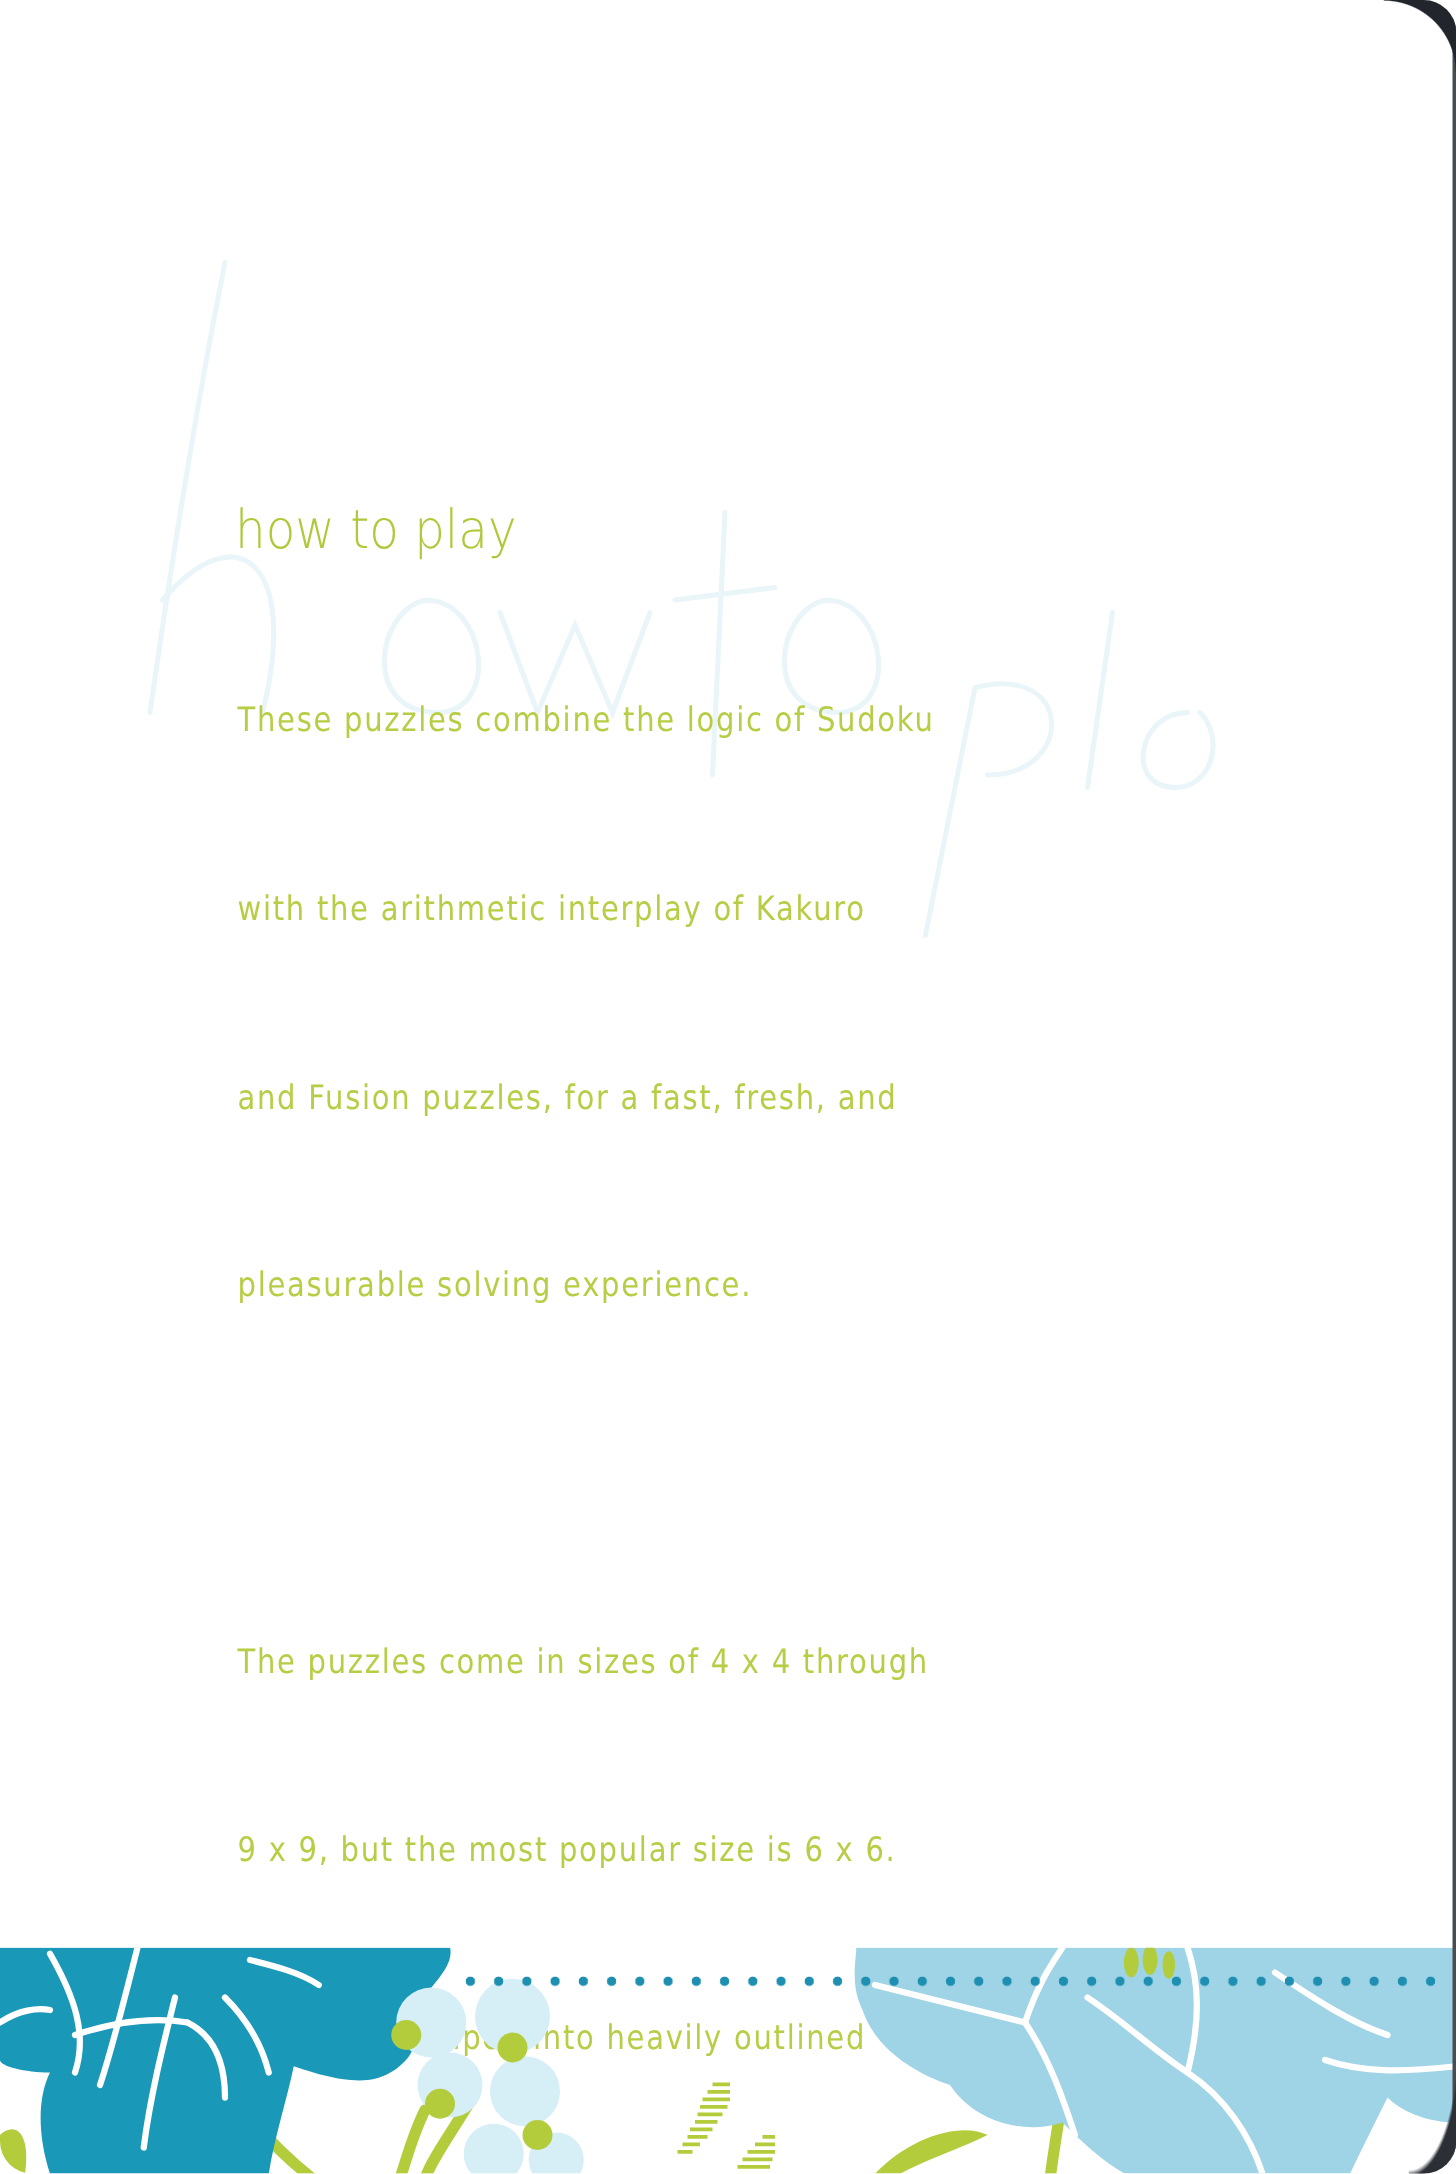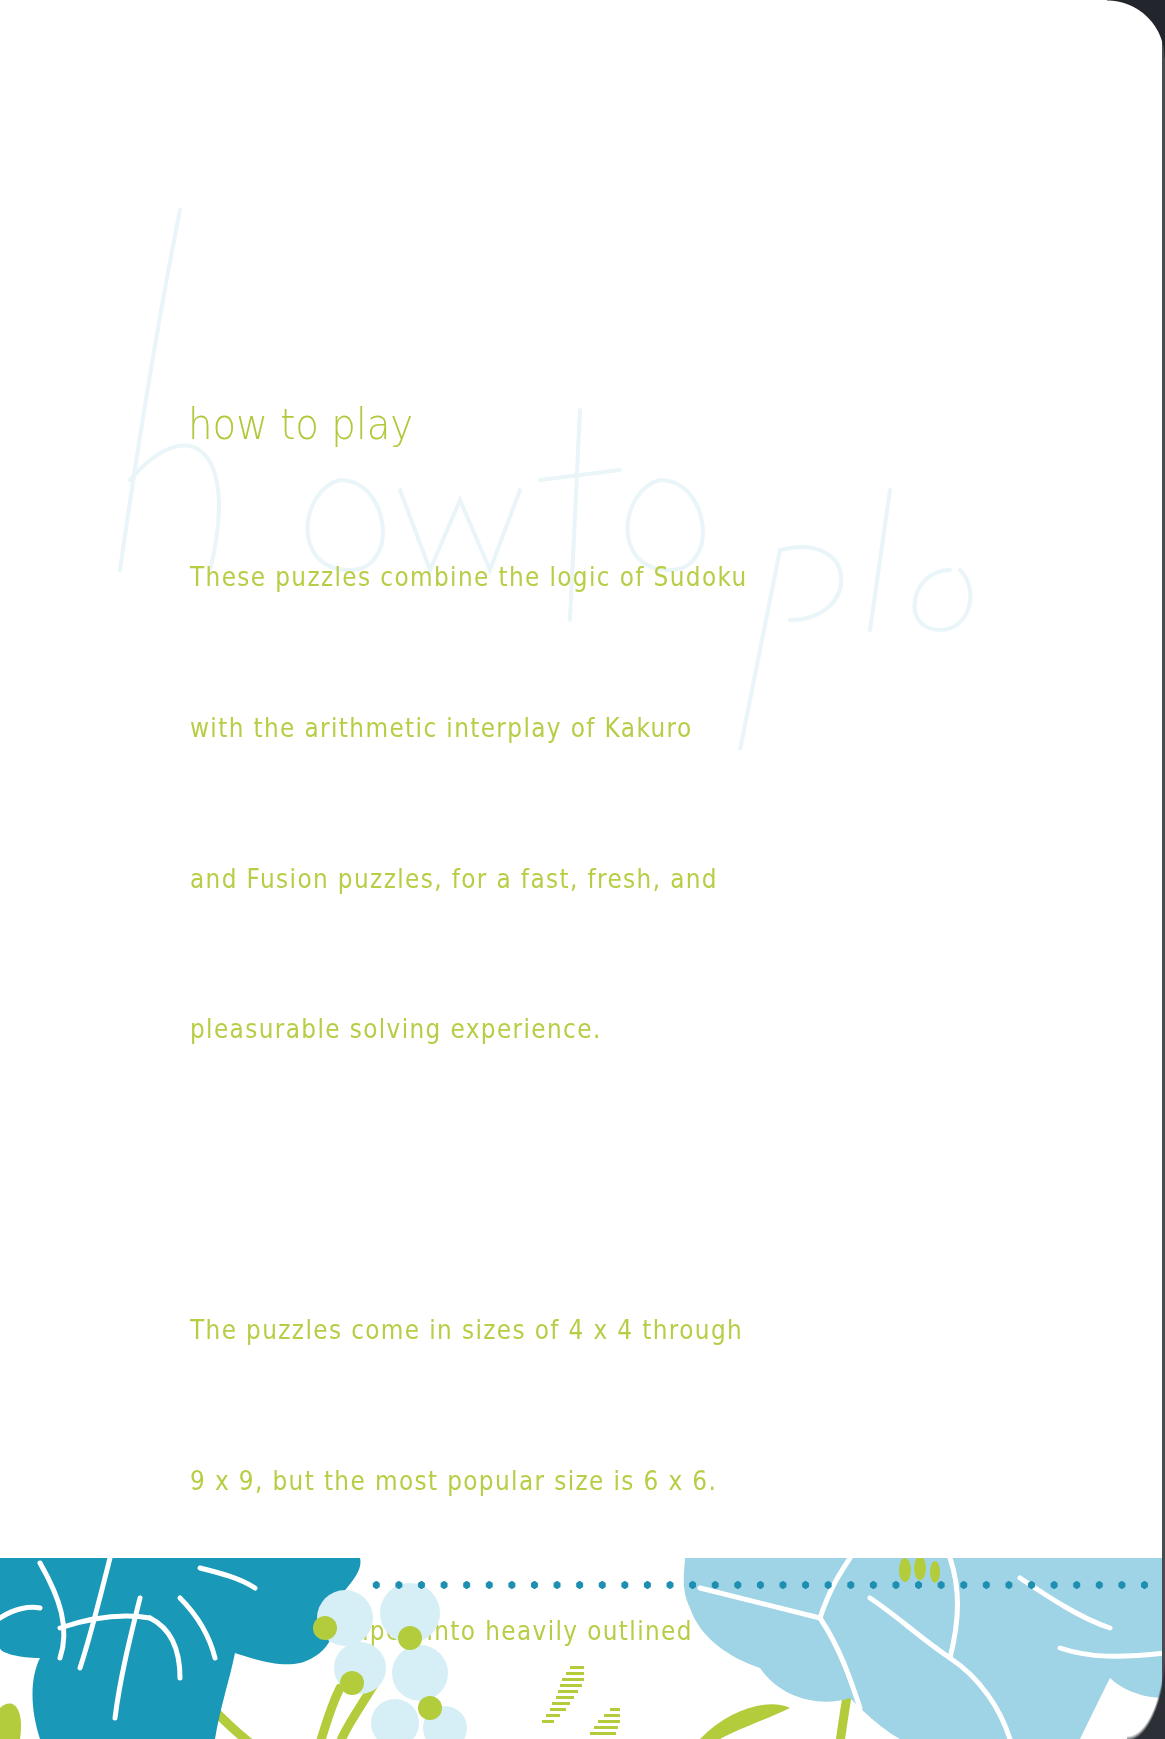--- a/index.html
+++ b/index.html
@@ -14,20 +14,21 @@
       overflow: hidden;
       font-family: "DejaVu Sans", "Liberation Sans", sans-serif;
     }
     .page {
       position: absolute;
       left: 0; top: 0;
       width: 1165px;
       height: 1739px;
       background: #ffffff;
       overflow: hidden;
+      border-radius: 26px;
     }
     
     .edge-line {
       position: absolute;
       right: 0;
       top: 0;
       width: 3px;
       height: 1739px;
       background: #4a4d50;
     }

